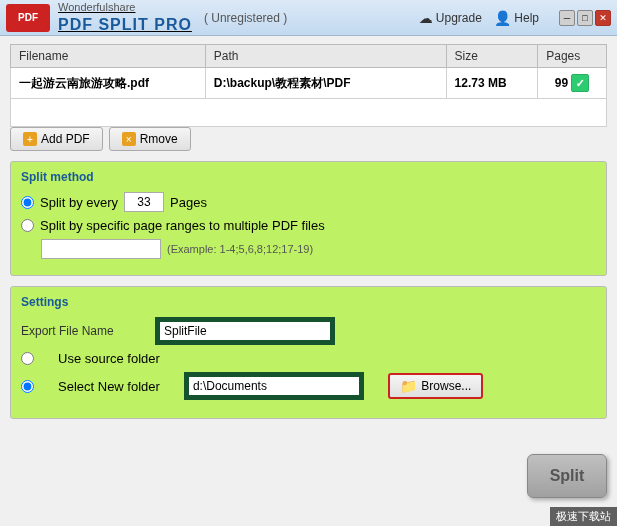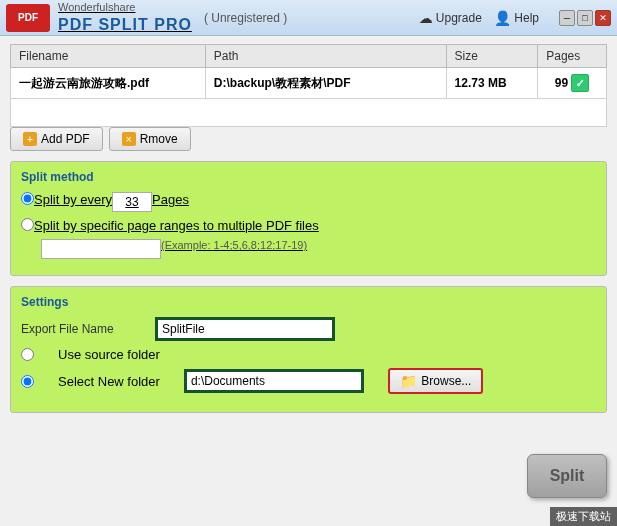--- a/index.html
+++ b/index.html
@@ -193,23 +193,23 @@
     .panel-title {
       font-size: 12px;
       font-weight: bold;
       color: #1a5a9a;
       margin-bottom: 8px;
     }
 
     
     .radio-row {
       display: flex;
-      align-items: flex-start;
+      align-items: center;
+      gap: 6px;
       margin-bottom: 6px;
-      text-decoration: underline;
     }
     .radio-input {
       margin: 0;
     }
     .number-input {
       width: 40px;
       border: 1px solid #aaa;
       padding: 2px 4px;
       font-size: 12px;
       text-align: center;
@@ -234,21 +234,21 @@
       gap: 24px;
       margin-bottom: 6px;
     }
     .settings-label {
       width: 110px;
       font-size: 12px;
       color: #333;
     }
     .settings-input {
       width: 180px;
-      border: 3px solid #14532d;
+      border: 5px solid #14532d;
       padding: 2px 4px;
       font-size: 12px;
     }
 
     .browse-btn {
       display: flex;
       align-items: center;
       gap: 4px;
       padding: 3px 10px;
       border: 2px solid #cc2222;

